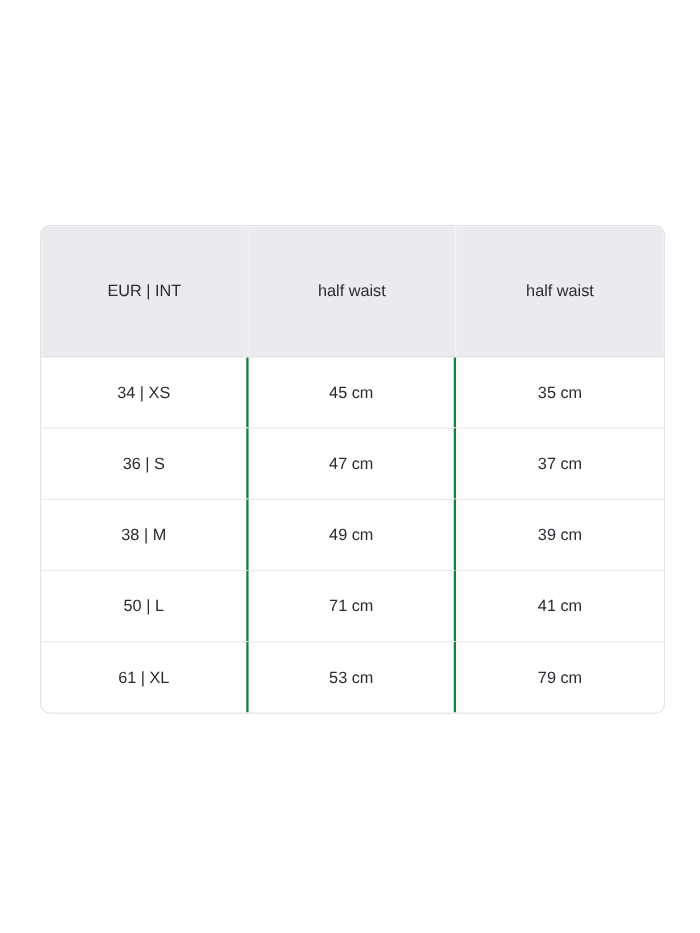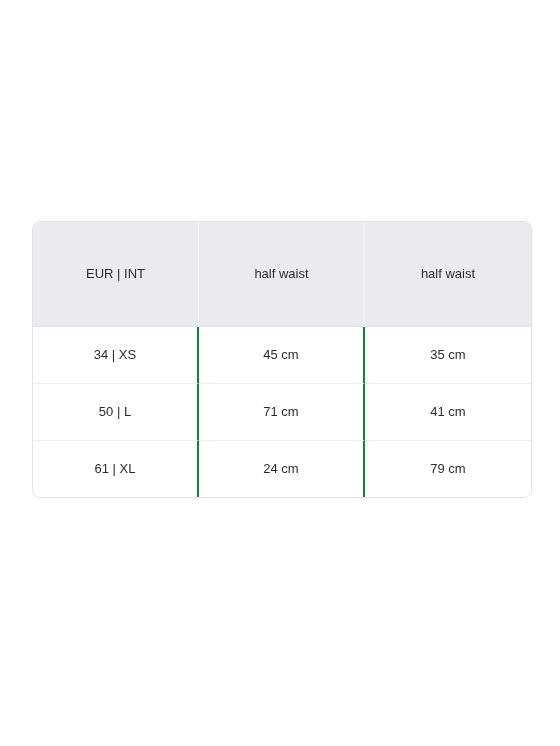--- a/index.html
+++ b/index.html
@@ -12,21 +12,20 @@
     background: #ffffff;
     font-family: "Liberation Sans", sans-serif;
     -webkit-font-smoothing: antialiased;
     overflow: hidden;
   }
 
   #page-root {
     position: relative;
     width: 560px;
     height: 576px;
-    margin-top: 41px;
   }
 
   
   .size-table-wrap {
     position: absolute;
     left: 32px;
     top: 180px;
     width: 496px;
   }
 
@@ -95,26 +94,36 @@
           <th class="col-waist">half waist</th>
         </tr>
       </thead>
       <tbody>
         <tr>
           <td>34 | XS</td>
           <td>45 cm</td>
           <td>35 cm</td>
         </tr>
         <tr>
+          <td>36 | S</td>
+          <td>47 cm</td>
+          <td>37 cm</td>
+        </tr>
+        <tr>
+          <td>38 | M</td>
+          <td>49 cm</td>
+          <td>39 cm</td>
+        </tr>
+        <tr>
           <td>50 | L</td>
           <td>71 cm</td>
           <td>41 cm</td>
         </tr>
         <tr>
           <td>61 | XL</td>
-          <td>24 cm</td>
+          <td>53 cm</td>
           <td>79 cm</td>
         </tr>
       </tbody>
     </table>
   </div>
 
 </div>
 
 </body></html>

